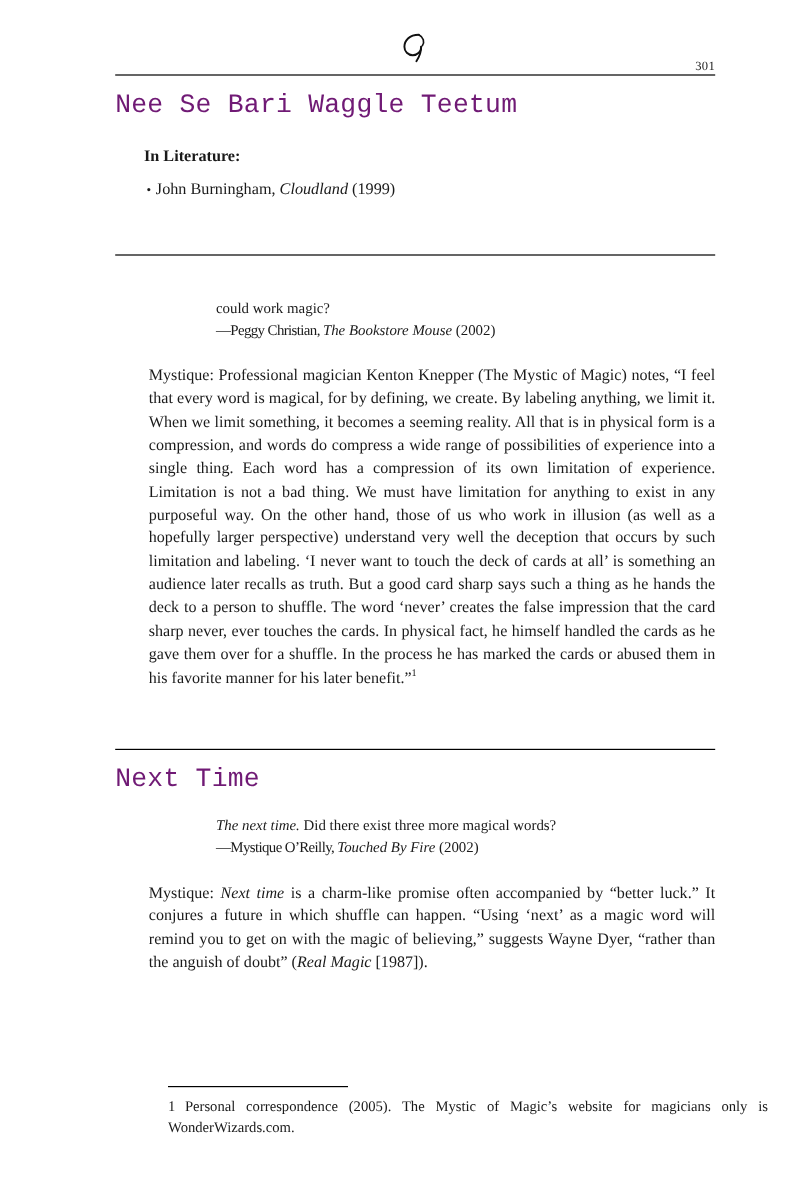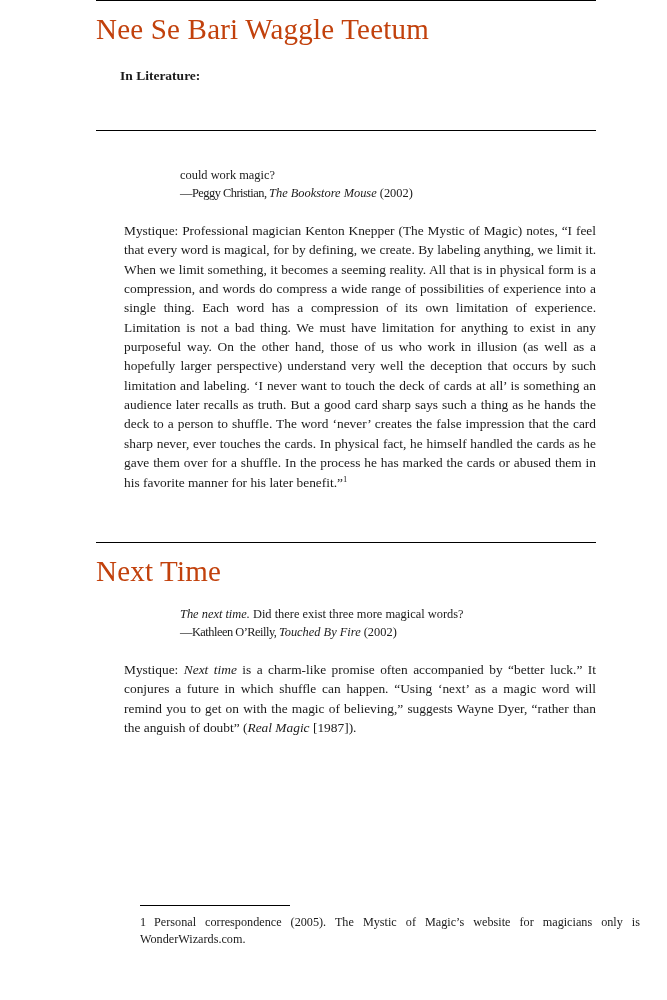--- a/index.html
+++ b/index.html
@@ -50,26 +50,26 @@
     color: #222;
     font-family: "Liberation Serif", serif;
   }
   .rule {
     border: 0;
     border-top: 1px solid #000;
     margin: 0 0 0 0;
     width: 500px;
   }
   h1.entry-title {
-    font-family: Liberation Serif, serif;
+    font-family: Liberation Mono, monospace;
     font-weight: 400;
-    font-size: 29px;
+    font-size: 22px;
     letter-spacing: 0.2px;
     margin: 12px 0 0 0;
-    color: #c2410c;
+    color: #701a75;
   }
   .subhead {
     font-weight: bold;
     font-size: 13.5px;
     margin: 22px 0 0 24px;
     font-family: "Liberation Serif", serif;
   }
   .bullet-line {
     font-size: 13.5px;
     margin: 12px 0 0 26px;
@@ -137,25 +137,38 @@
     margin-right: 8px;
   }
 </style>
 </head>
 <body>
 
 <div class="page">
 
   <div class="content">
 
+    <div class="header-row">
+      <span class="ornament">
+        <svg width="34" height="28" viewBox="0 0 34 28">
+          <path d="M20,3 C12,3 8,8 8,13 C8,17 11,20 15,20 C19,20 22,17 22,13" fill="none" stroke="#111" stroke-width="1.6" stroke-linecap="round"></path>
+          <path d="M22,13 C22,18 20,22 18,25" fill="none" stroke="#111" stroke-width="1.6" stroke-linecap="round"></path>
+          <path d="M20,3 C24,5 25,9 23,12" fill="none" stroke="#111" stroke-width="1.4" stroke-linecap="round"></path>
+        </svg>
+      </span>
+      <span class="folio">301</span>
+    </div>
 
     <div class="section">
       <hr class="rule">
       <h1 class="entry-title">Nee Se Bari Waggle Teetum</h1>
       <div class="subhead">In Literature:</div>
+      <div class="bullet-line">
+        <span class="bullet">•</span><span>John Burningham, </span><i>Cloudland</i><span> (1999)</span>
+      </div>
     </div>
 
     <div class="sec-gap-1"></div>
 
     <div class="section">
       <hr class="rule">
       <div class="epigraph">
         <br>
         <span>could work magic?</span>
         <span class="attrib"><span class="mdash">—Peggy Christian, </span><i>The Bookstore Mouse</i><span> (2002)</span></span>
@@ -163,21 +176,21 @@
       <p class="body"><span class="lead">Mystique:</span><span> Professional magician Kenton Knepper (The Mystic of Magic) notes, “I feel that every word is magical, for by defining, we create.  By labeling anything, we limit it.  When we limit something, it becomes a seeming reality.  All that is in physical form is a compression, and words do compress a wide range of possibilities of experience into a single thing.  Each word has a compression of its own limitation of experience.  Limitation is not a bad thing.  We must have limitation for anything to exist in any purposeful way.  On the other hand, those of us who work in illusion (as well as a hopefully larger perspective) understand very well the deception that occurs by such limitation and labeling.  ‘I never want to touch the deck of cards at all’ is something an audience later recalls as truth.  But a good card sharp says such a thing as he hands the deck to a person to shuffle.  The word ‘never’ creates the false impression that the card sharp never, ever touches the cards.  In physical fact, he himself handled the cards as he gave them over for a shuffle.  In the process he has marked the cards or abused them in his favorite manner for his later benefit.”</span><sup>1</sup></p>
     </div>
 
     <div class="sec-gap-2"></div>
 
     <div class="section">
       <hr class="rule">
       <h1 class="entry-title">Next Time</h1>
       <div class="epigraph">
         <i>The next time.</i><span>  Did there exist three more magical words?</span>
-        <span class="attrib"><span class="mdash">—Kathleen O’Reilly, </span><i>Touched By Fire</i><span> (2002)</span></span>
+        <span class="attrib"><span class="mdash">—Mystique O’Reilly, </span><i>Touched By Fire</i><span> (2002)</span></span>
       </div>
       <p class="body"><span class="lead">Mystique:</span><span> </span><i>Next time</i><span> is a charm-like promise often accompanied by “better luck.”  It conjures a future in which shuffle can happen.  “Using ‘next’ as a magic word will remind you to get on with the magic of believing,” suggests Wayne Dyer, “rather than the anguish of doubt” (</span><i>Real Magic</i><span> [1987]).</span></p>
     </div>
 
   </div>
 
   <div class="footnote-area">
     <hr class="footnote-rule">
     <p class="footnote"><span class="fn-num">1</span><span>Personal correspondence (2005).  The Mystic of Magic’s website for magicians only is WonderWizards.com.</span></p>
   </div>

